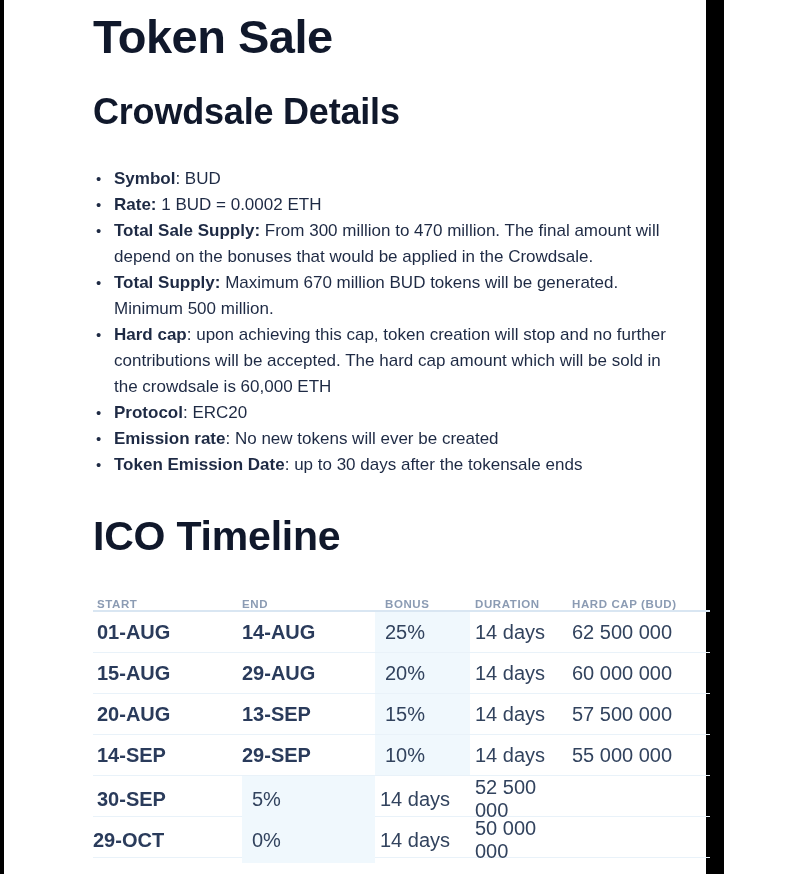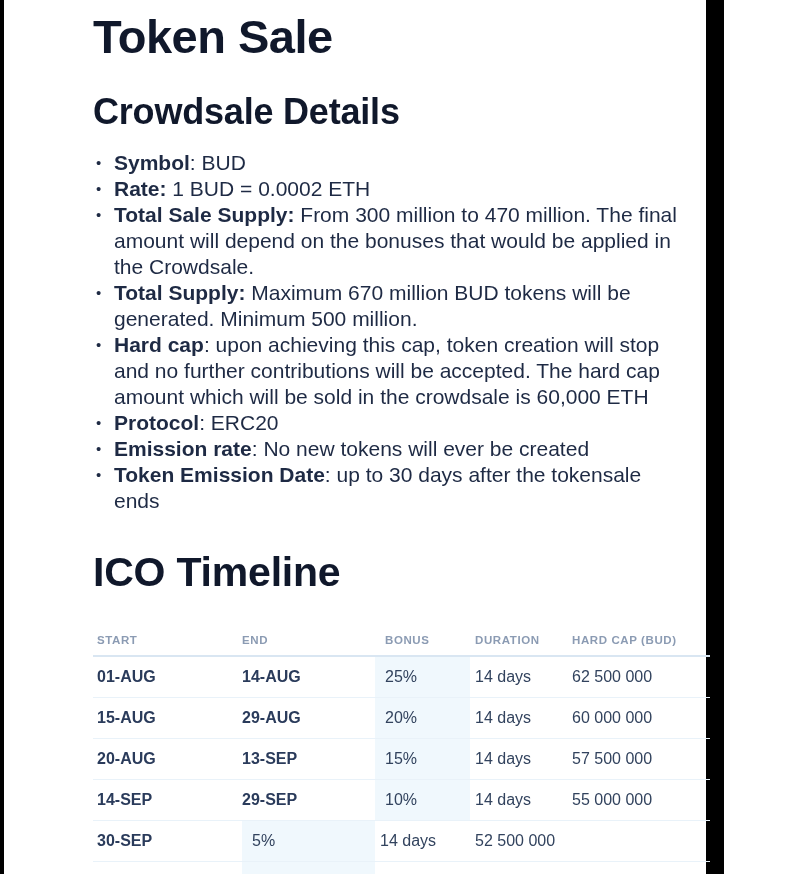--- a/index.html
+++ b/index.html
@@ -26,23 +26,23 @@
   .section-heading {
     font-size:36px; font-weight:700; letter-spacing:-0.2px;
     color:var(--heading-text,#10182b);
     line-height:1.25;
   }
   .crowdsale-heading { margin-top:22px; }
   .timeline-heading  { margin-top:33px; font-size:41px; }
 
   ul.details-list {
     list-style:none;
-    margin-top:16px;
+    margin-top:32px;
     width:592px;
-    font-size:21px; line-height:26px;
+    font-size:17px; line-height:26px;
     color:var(--body-text,#1e2a44);
   }
   ul.details-list li { position:relative; padding-left:21px; }
   ul.details-list li::before {
     content:"\2022";
     position:absolute; left:3px; top:0;
     font-size:15px;
     color:var(--body-text,#1e2a44);
   }
   ul.details-list .lead { font-weight:700; }
@@ -50,28 +50,28 @@
   .timeline-table { margin-top:22px; width:617px; }
   .trow {
     display:grid;
     grid-template-columns:149px 133px 95px 97px 143px;
   }
   .thead-row {
     border-bottom:2px solid var(--header-divider,#d9e6f2);
   }
   .th {
     display:flex; align-items:flex-end;
-    padding-bottom:9px; padding-top:14px;
+    padding-top:14px;
     font-size:11.5px; font-weight:700; letter-spacing:0.6px;
     color:var(--header-label,#8b9bb3);
   }
   .tbody-row { height:41px; border-bottom:1px solid var(--row-divider,#e9f2f9); }
   .td {
     display:flex; align-items:center;
-    font-size:16px;
+    font-size:20px;
     color:var(--table-cell-text,#32435e);
     height:100%;
   }
   .col-start    { padding-left:4px;  }
   .col-end      { padding-left:0;    }
   .col-bonus    { padding-left:10px; }
   .col-duration { padding-left:5px;  }
   .col-hardcap  { padding-left:5px;  }
   .td.col-start, .td.col-end {
     font-weight:700;

